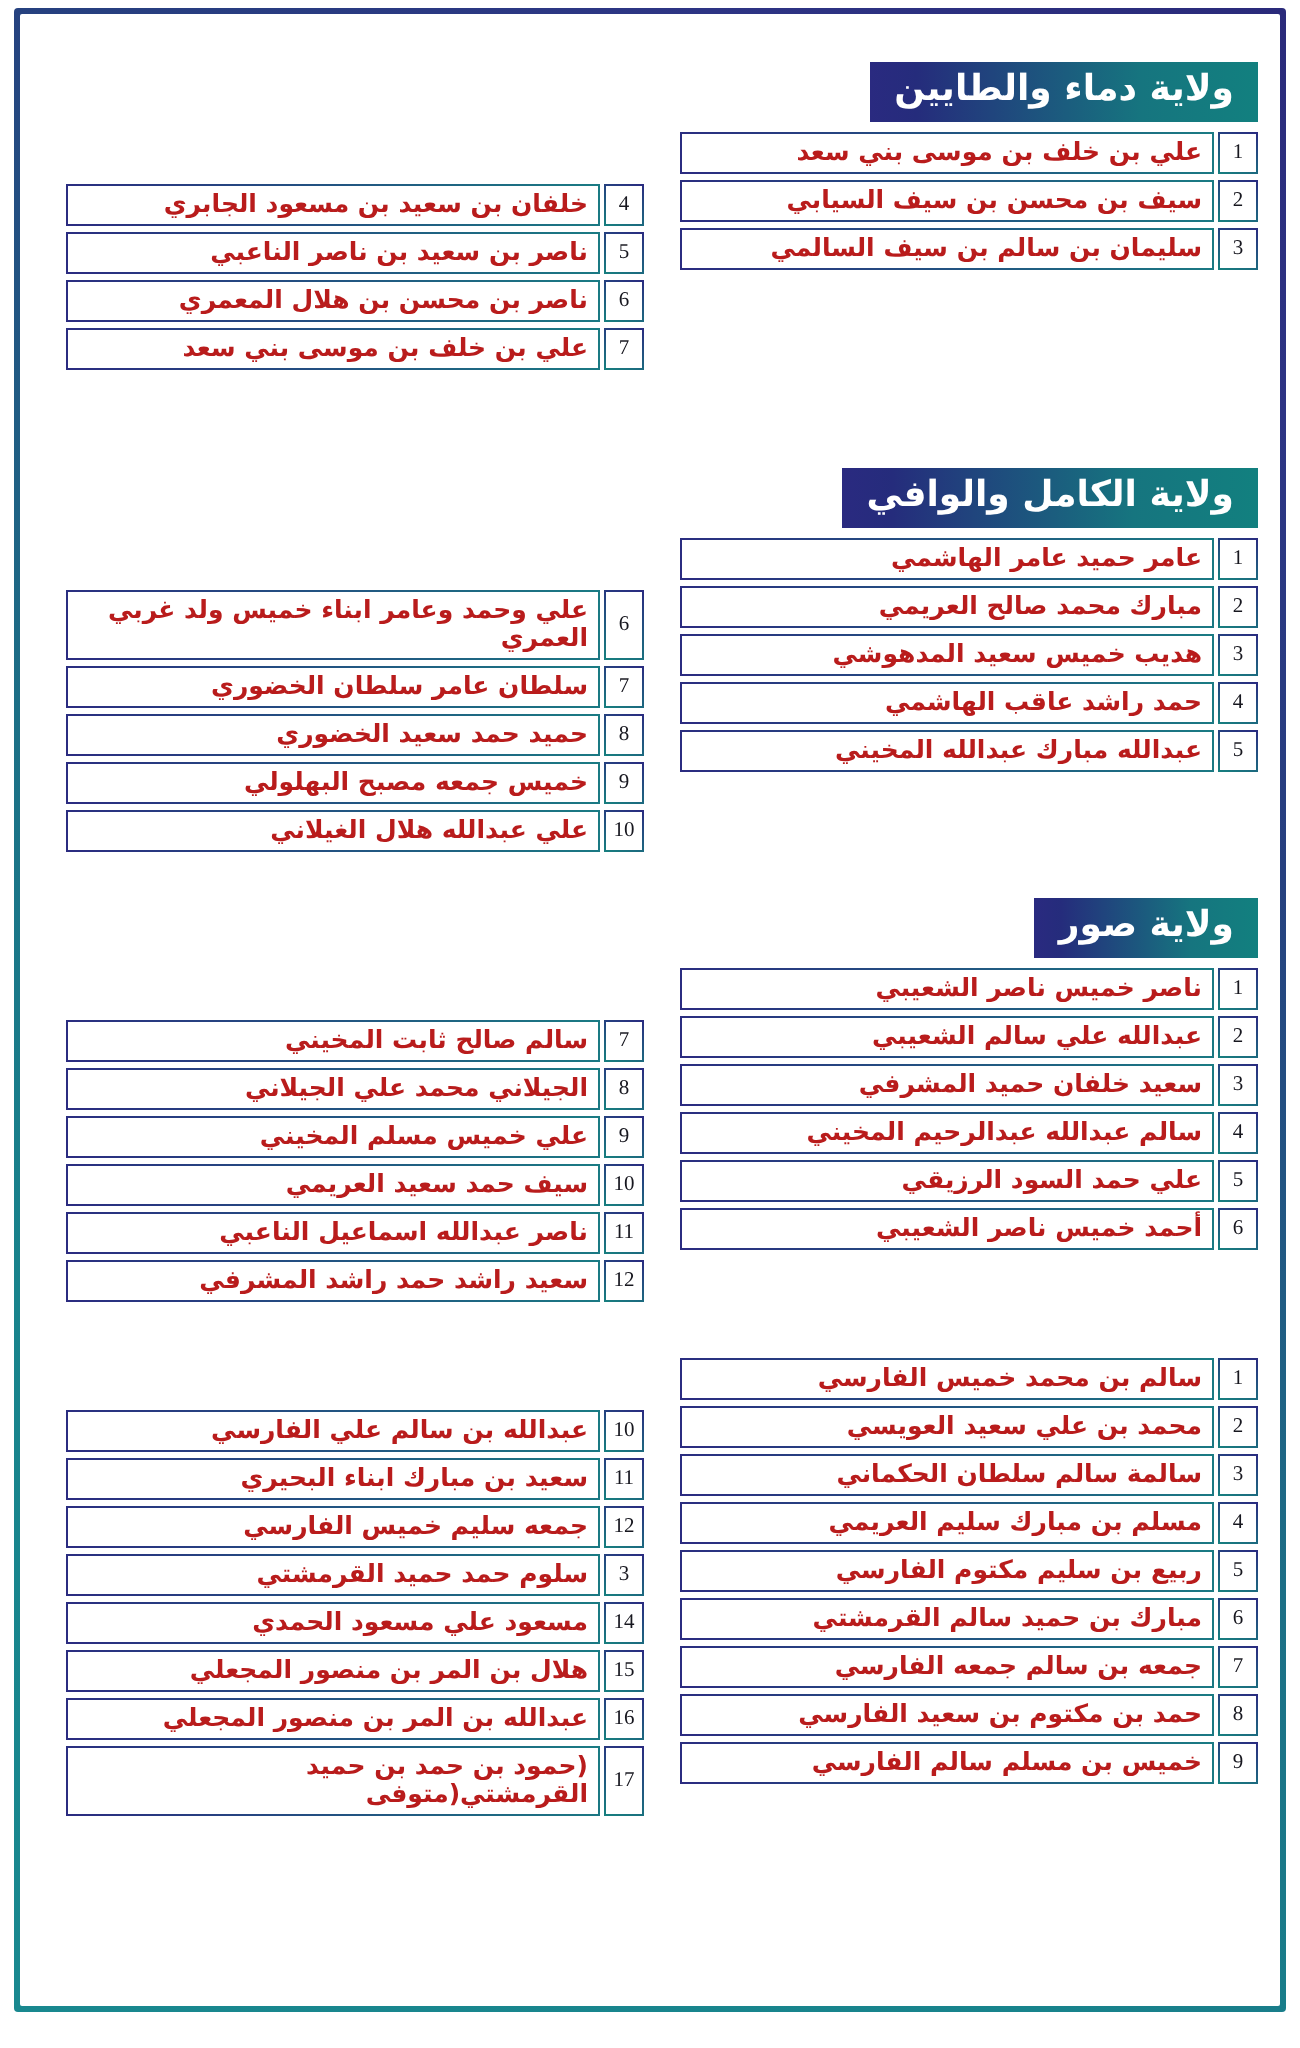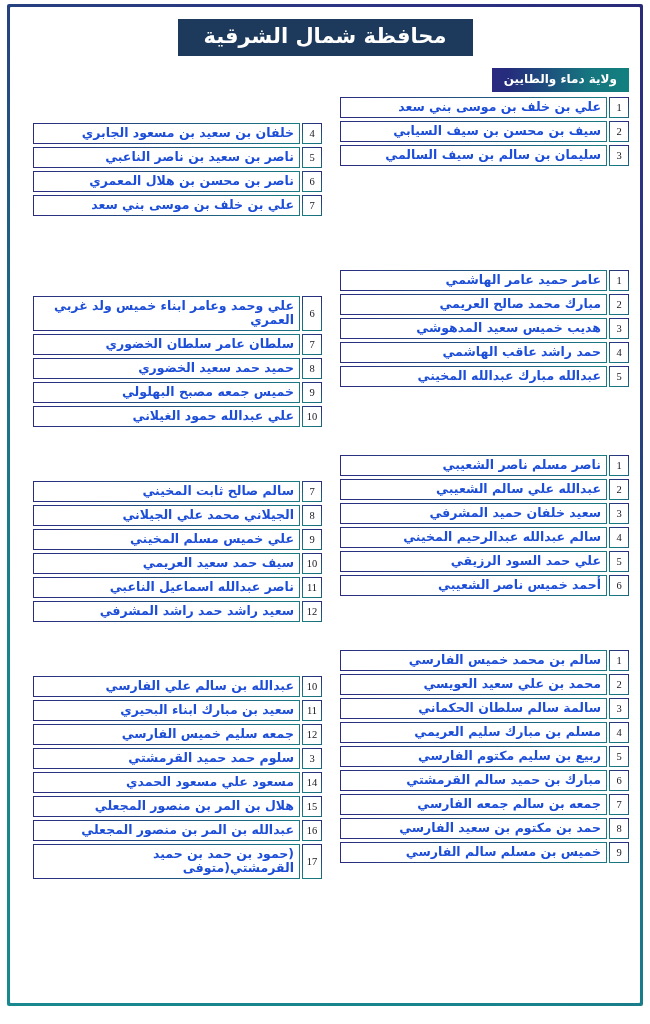--- a/index.html
+++ b/index.html
@@ -76,21 +76,21 @@
 
   .wilaya-head-row {
     display: flex;
     justify-content: flex-start;
     width: 100%;
   }
   .wilaya-title {
     display: inline-block;
     background: linear-gradient(270deg, #12807f 0%, #16757f 30%, #252c7c 88%, #2a2a80 100%);
     color: #ffffff;
-    font-size: 12px;
+    font-size: 18px;
     font-weight: bold;
     line-height: 1;
     padding: 5px 12px 7px 12px;
     white-space: nowrap;
   }
 
   
   .cols {
     display: flex;
     flex-direction: row;
@@ -120,21 +120,21 @@
     justify-content: center;
     background: #ffffff;
     margin-left: 2px;
     padding-bottom: 1px;
   }
   .row-name {
     flex: 1 1 auto;
     border: 1px solid;
     border-image: linear-gradient(250deg, #1a7b83, #2b2b80) 1;
     background: #ffffff;
-    color: #1d4ed8;
+    color: #b91c1c;
     font-size: 12.5px;
     font-weight: bold;
     line-height: 1.12;
     display: flex;
     align-items: center;
     justify-content: flex-start;
     padding: 2px 5px 3px 5px;
     text-align: right;
     white-space: normal;
   }
@@ -152,23 +152,20 @@
 </style>
 </head>
 <body>
 
 <div id="page">
   <div class="page-frame">
     <div class="page-frame-inner">
       <div class="page-body">
 
         <div class="sp-banner-top"></div>
-        <div class="gov-banner-wrap">
-          <div class="gov-banner">محافظة شمال الشرقية</div>
-        </div>
         <div class="sp-after-banner"></div>
 
         <div class="wilaya">
           <div class="wilaya-head-row">
             <div class="wilaya-title">ولاية دماء والطايين</div>
           </div>
           <div class="sp-after-title"></div>
           <div class="cols">
 
             <div class="col">
@@ -205,20 +202,23 @@
               </div>
             </div>
 
           </div>
         </div>
 
         <div class="sp-gov2"></div>
         <div class="sp-after-banner"></div>
 
         <div class="wilaya">
+          <div class="wilaya-head-row">
+            <div class="wilaya-title">ولاية الكامل والوافي</div>
+          </div>
           <div class="sp-after-title"></div>
           <div class="cols">
 
             <div class="col">
               <div class="row">
                 <div class="row-num">1</div>
                 <div class="row-name">عامر حميد عامر الهاشمي</div>
               </div>
               <div class="row">
                 <div class="row-num">2</div>
@@ -250,97 +250,100 @@
               <div class="row">
                 <div class="row-num">8</div>
                 <div class="row-name">حميد حمد سعيد الخضوري</div>
               </div>
               <div class="row">
                 <div class="row-num">9</div>
                 <div class="row-name">خميس جمعه مصبح البهلولي</div>
               </div>
               <div class="row">
                 <div class="row-num">10</div>
-                <div class="row-name">علي عبدالله حمود الغيلاني</div>
+                <div class="row-name">علي عبدالله هلال الغيلاني</div>
+              </div>
+            </div>
+
+          </div>
+        </div>
+
+        <div class="sp-section"></div>
+        <div class="wilaya">
+          <div class="wilaya-head-row">
+            <div class="wilaya-title">ولاية صور</div>
+          </div>
+          <div class="sp-after-title"></div>
+          <div class="cols">
+
+            <div class="col">
+              <div class="row">
+                <div class="row-num">1</div>
+                <div class="row-name">ناصر خميس ناصر الشعيبي</div>
+              </div>
+              <div class="row">
+                <div class="row-num">2</div>
+                <div class="row-name">عبدالله علي سالم الشعيبي</div>
+              </div>
+              <div class="row">
+                <div class="row-num">3</div>
+                <div class="row-name">سعيد خلفان حميد المشرفي</div>
+              </div>
+              <div class="row">
+                <div class="row-num">4</div>
+                <div class="row-name">سالم عبدالله عبدالرحيم المخيني</div>
+              </div>
+              <div class="row">
+                <div class="row-num">5</div>
+                <div class="row-name">علي حمد السود الرزيقي</div>
+              </div>
+              <div class="row">
+                <div class="row-num">6</div>
+                <div class="row-name">أحمد خميس ناصر الشعيبي</div>
+              </div>
+            </div>
+
+            <div class="col col-left-offset">
+              <div class="row">
+                <div class="row-num">7</div>
+                <div class="row-name">سالم صالح ثابت المخيني</div>
+              </div>
+              <div class="row">
+                <div class="row-num">8</div>
+                <div class="row-name">الجيلاني محمد علي الجيلاني</div>
+              </div>
+              <div class="row">
+                <div class="row-num">9</div>
+                <div class="row-name">علي خميس مسلم المخيني</div>
+              </div>
+              <div class="row">
+                <div class="row-num">10</div>
+                <div class="row-name">سيف حمد سعيد العريمي</div>
+              </div>
+              <div class="row">
+                <div class="row-num">11</div>
+                <div class="row-name">ناصر عبدالله اسماعيل الناعبي</div>
+              </div>
+              <div class="row">
+                <div class="row-num">12</div>
+                <div class="row-name">سعيد راشد حمد راشد المشرفي</div>
               </div>
             </div>
 
           </div>
         </div>
 
         <div class="sp-section"></div>
         <div class="wilaya">
           <div class="sp-after-title"></div>
           <div class="cols">
 
             <div class="col">
               <div class="row">
                 <div class="row-num">1</div>
-                <div class="row-name">ناصر مسلم ناصر الشعيبي</div>
-              </div>
-              <div class="row">
-                <div class="row-num">2</div>
-                <div class="row-name">عبدالله علي سالم الشعيبي</div>
-              </div>
-              <div class="row">
-                <div class="row-num">3</div>
-                <div class="row-name">سعيد خلفان حميد المشرفي</div>
-              </div>
-              <div class="row">
-                <div class="row-num">4</div>
-                <div class="row-name">سالم عبدالله عبدالرحيم المخيني</div>
-              </div>
-              <div class="row">
-                <div class="row-num">5</div>
-                <div class="row-name">علي حمد السود الرزيقي</div>
-              </div>
-              <div class="row">
-                <div class="row-num">6</div>
-                <div class="row-name">أحمد خميس ناصر الشعيبي</div>
-              </div>
-            </div>
-
-            <div class="col col-left-offset">
-              <div class="row">
-                <div class="row-num">7</div>
-                <div class="row-name">سالم صالح ثابت المخيني</div>
-              </div>
-              <div class="row">
-                <div class="row-num">8</div>
-                <div class="row-name">الجيلاني محمد علي الجيلاني</div>
-              </div>
-              <div class="row">
-                <div class="row-num">9</div>
-                <div class="row-name">علي خميس مسلم المخيني</div>
-              </div>
-              <div class="row">
-                <div class="row-num">10</div>
-                <div class="row-name">سيف حمد سعيد العريمي</div>
-              </div>
-              <div class="row">
-                <div class="row-num">11</div>
-                <div class="row-name">ناصر عبدالله اسماعيل الناعبي</div>
-              </div>
-              <div class="row">
-                <div class="row-num">12</div>
-                <div class="row-name">سعيد راشد حمد راشد المشرفي</div>
-              </div>
-            </div>
-
-          </div>
-        </div>
-
-        <div class="sp-section"></div>
-        <div class="wilaya">
-          <div class="sp-after-title"></div>
-          <div class="cols">
-
-            <div class="col">
-              <div class="row">
-                <div class="row-num">1</div>
                 <div class="row-name">سالم بن محمد خميس الفارسي</div>
               </div>
               <div class="row">
                 <div class="row-num">2</div>
                 <div class="row-name">محمد بن علي سعيد العويسي</div>
               </div>
               <div class="row">
                 <div class="row-num">3</div>
                 <div class="row-name">سالمة سالم سلطان الحكماني</div>
               </div>

